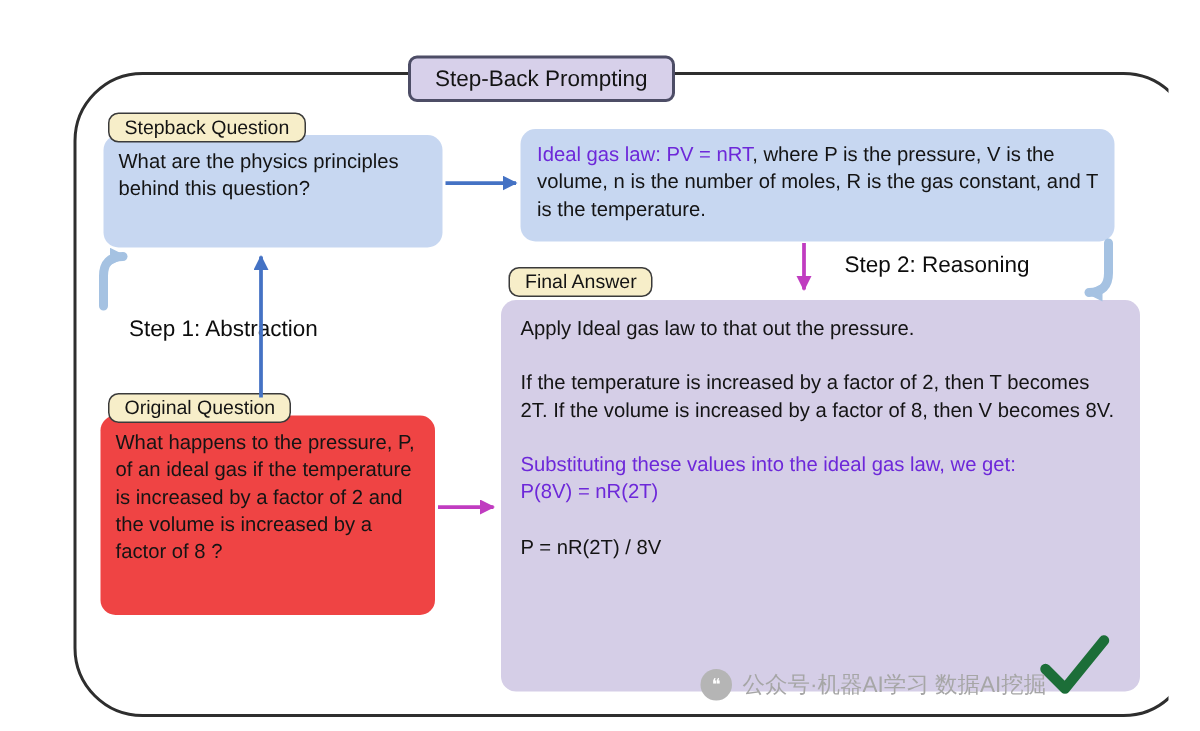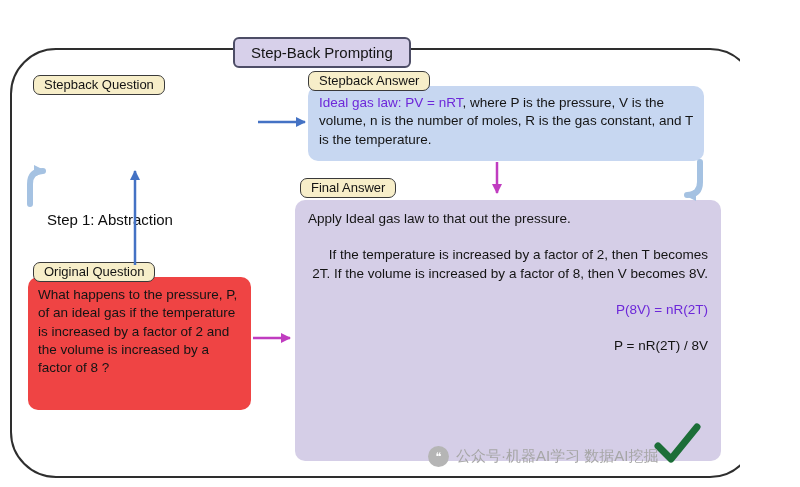--- a/index.html
+++ b/index.html
@@ -1,17 +1,17 @@
 <!DOCTYPE html>
 <html><head>
 <meta charset="utf-8">
 <style>
   html,body { margin:0; padding:0; background:#ffffff; }
   body { font-family:"Liberation Sans","DejaVu Sans",sans-serif; color:#141414; }
-  .stage { position:relative; width:740px; height:487px; background:#fff; overflow:hidden; }
+  .stage { position:relative; width:740px; height:487px; background:#fff; overflow:hidden;margin-left:39px; }
   .abs { position:absolute; }
   .outer {
     border:2.5px solid #2e2e2e; border-radius:46px; background:#fff;
     left:10px; top:48px; width:742px; height:426px; z-index:1;
   }
   .title-box {
     left:233px; top:37px; background:#d7d0ea; border:2px solid #4d4d66;
     border-radius:6px; padding:5px 16px; font-size:15px; z-index:4; white-space:nowrap;
   }
   .tag {
@@ -27,51 +27,55 @@
   .sba-box  { left:308px; top:86px;  width:396px; height:75px;  padding:8px 11px; }
   .fin-box  { left:295px; top:200px; width:426px; height:261px; padding:10px 13px; }
   .orig-box { left:28px;  top:277px; width:223px; height:133px; padding:9px 10px; }
   .tag-sbq  { left:33px;  top:75px; }
   .tag-sba  { left:308px; top:71px; }
   .tag-fin  { left:300px; top:178px; }
   .tag-orig { left:33px;  top:262px; }
   .step-text { font-size:15px; color:#0d0d0d; z-index:3; white-space:nowrap; }
   .step1 { left:47px;  top:211px; }
   .step2 { left:524px; top:168px; }
-  .fa-p + .fa-p { margin-top:18px;text-align:right; }
+  .fa-p + .fa-p { margin-top:18px; }
   .overlay { position:absolute; left:0; top:0; z-index:5; pointer-events:none; }
   .watermark { left:428px; top:446px; display:flex; align-items:center; gap:7px;
                color:#a6a6a6; font-size:15px; z-index:6; }
   .wm-circle { width:21px; height:21px; border-radius:50%; background:#b5b5b5;
                display:inline-flex; align-items:center; justify-content:center;
                color:#fff; font-size:11px; flex:0 0 auto; }
 </style>
 </head>
 <body>
 
 <div class="stage">
 
   <div class="abs outer"></div>
 
   <div class="abs title-box">Step-Back Prompting</div>
 
   <div class="abs tag tag-sbq">Stepback Question</div>
+  <div class="abs box blue sbq-box">
+    <span>What are the physics principles behind this question?</span>
+  </div>
 
-  <div class="abs tag tag-sba">Stepback Answer</div>
   <div class="abs box blue sba-box">
     <span class="green">Ideal gas law: PV = nRT</span><span>, where P is the pressure, V is the volume, n is the number of moles, R is the gas constant, and T is the temperature.</span>
   </div>
 
   <div class="abs step-text step1">Step 1: Abstraction</div>
+  <div class="abs step-text step2">Step 2: Reasoning</div>
 
   <div class="abs tag tag-fin">Final Answer</div>
   <div class="abs box purple fin-box">
     <div class="fa-p">Apply Ideal gas law to that out the pressure.</div>
     <div class="fa-p">If the temperature is increased by a factor of 2, then T becomes 2T. If the volume is increased by a factor of 8, then V becomes 8V.</div>
     <div class="fa-p green">
+      <div>Substituting these values into the ideal gas law, we get:</div>
       <div>P(8V) = nR(2T)</div>
     </div>
     <div class="fa-p">
       <div>P = nR(2T) / 8V</div>
     </div>
   </div>
 
   <div class="abs tag tag-orig">Original Question</div>
   <div class="abs box gray orig-box">
     <span>What happens to the pressure, P, of an ideal gas if the temperature is increased by a factor of 2 and the volume is increased by a factor of 8 ?</span>

